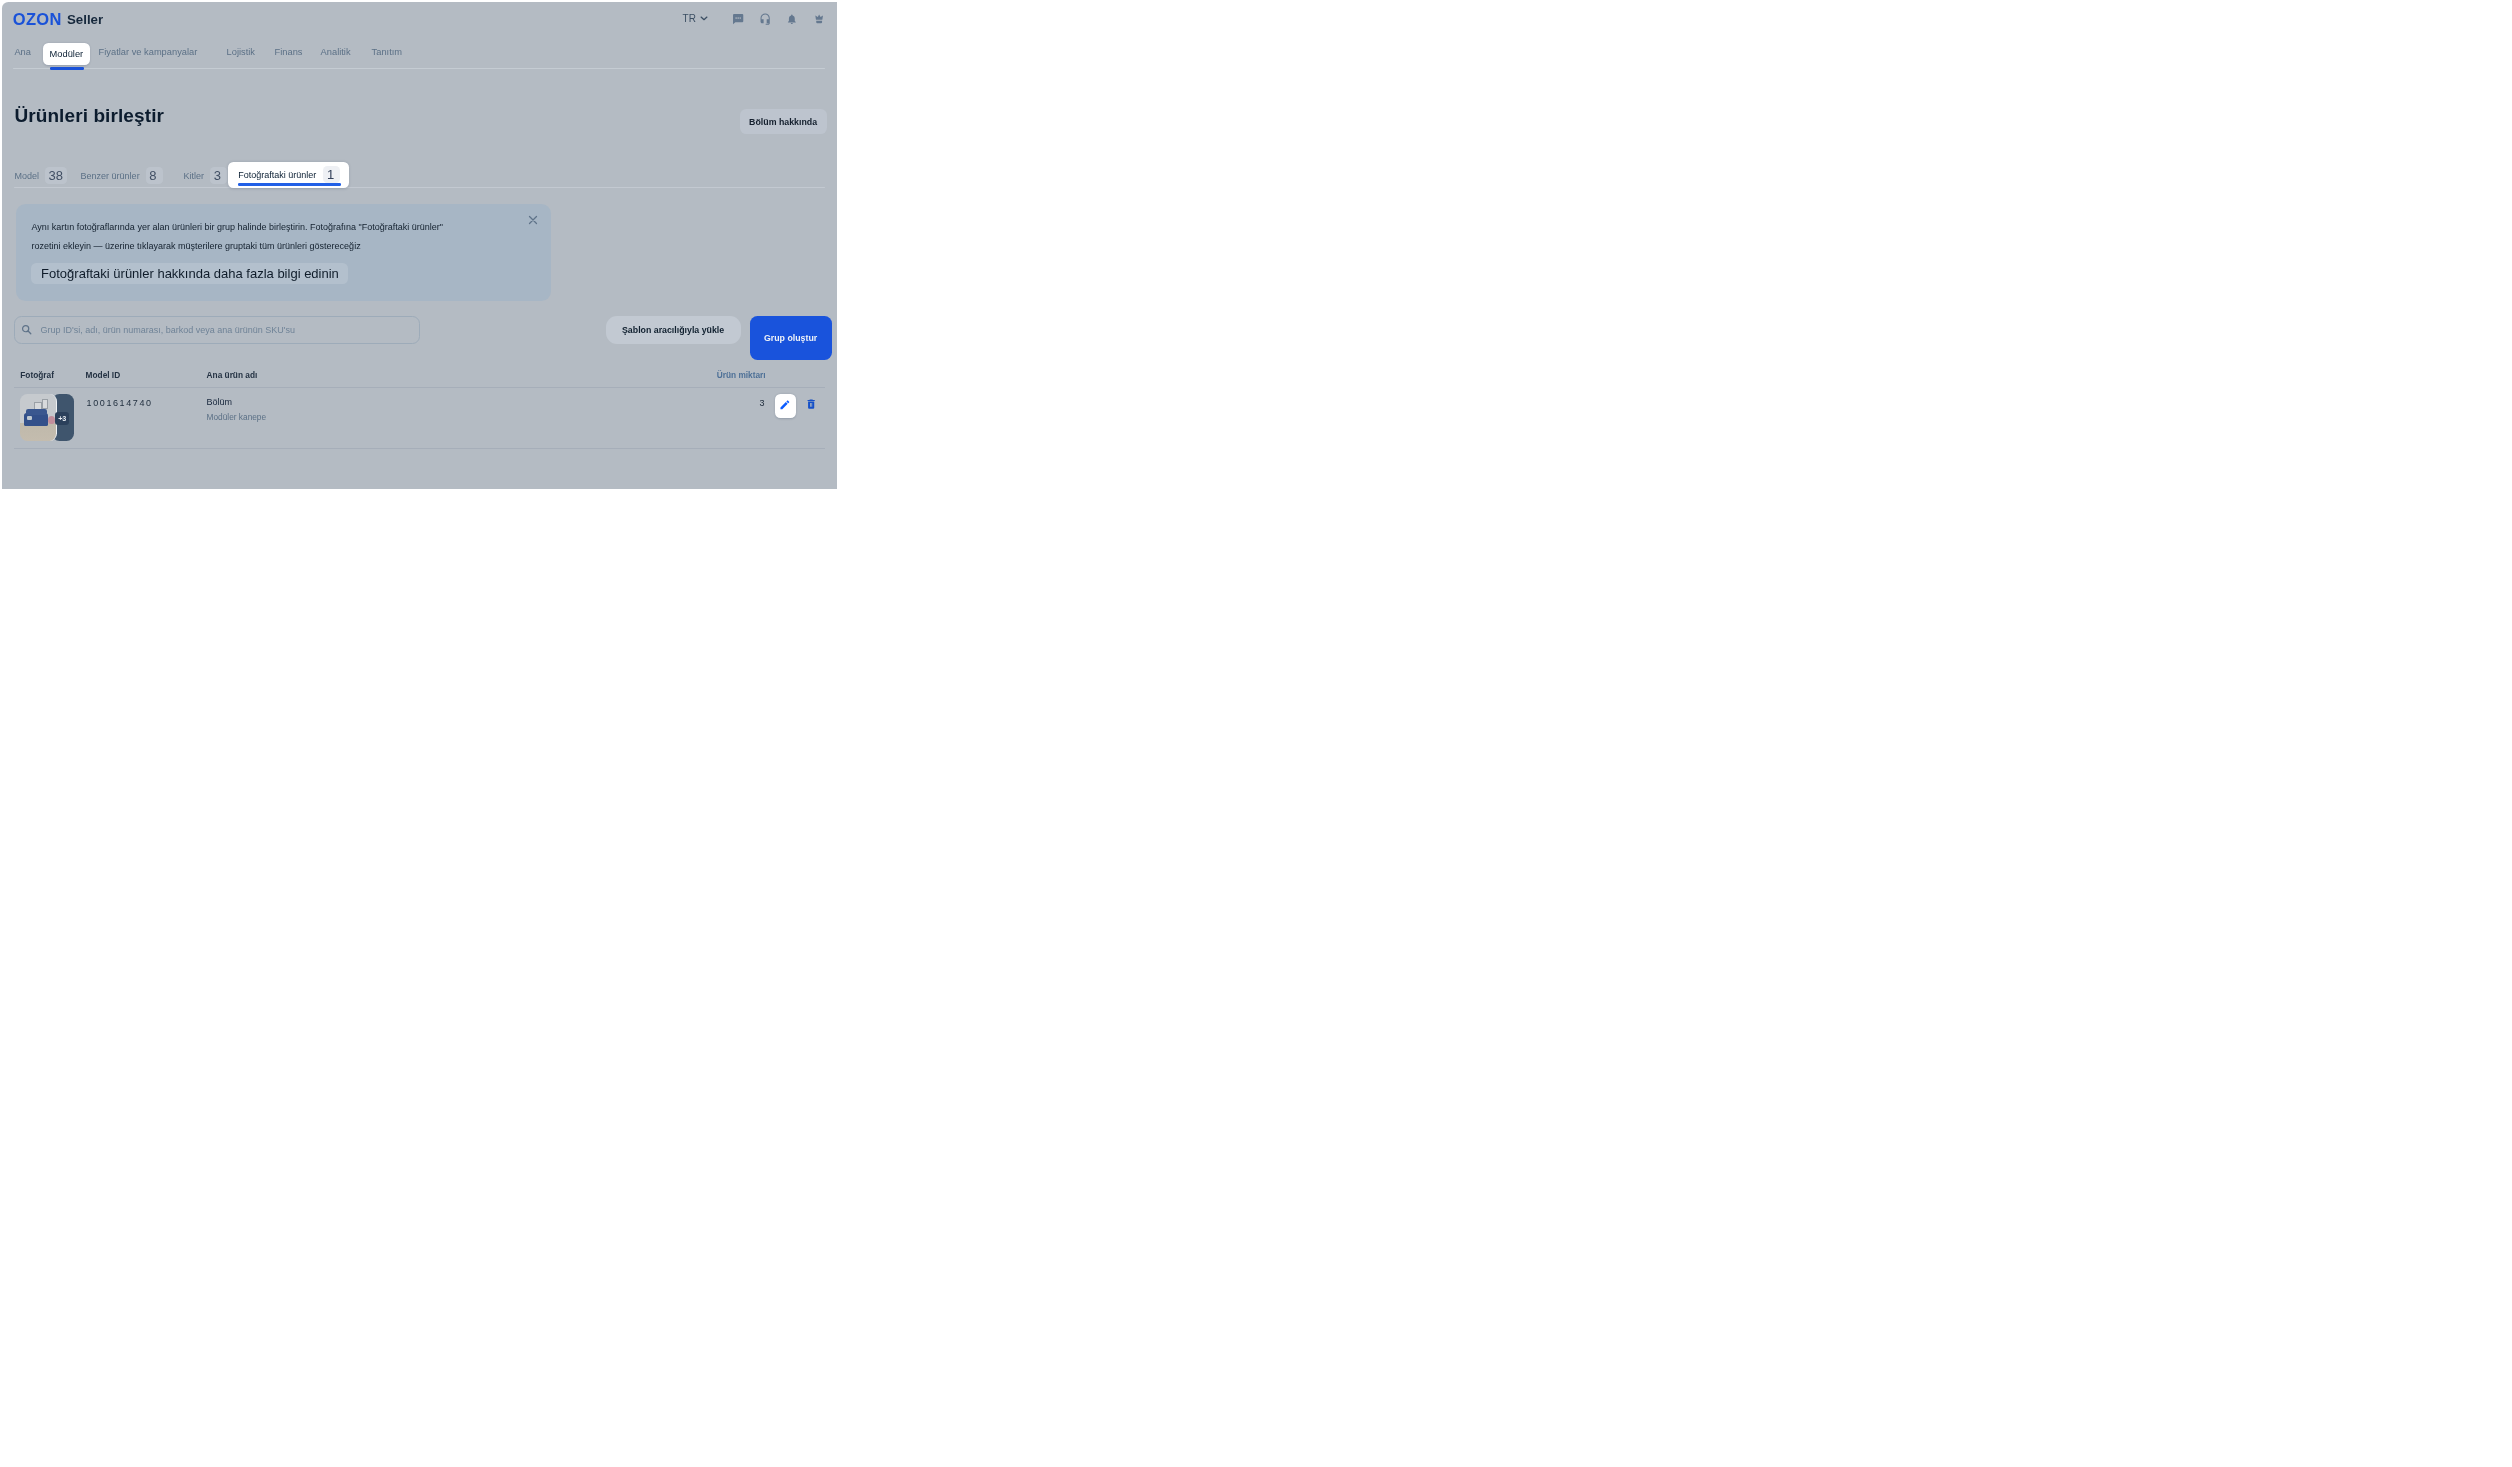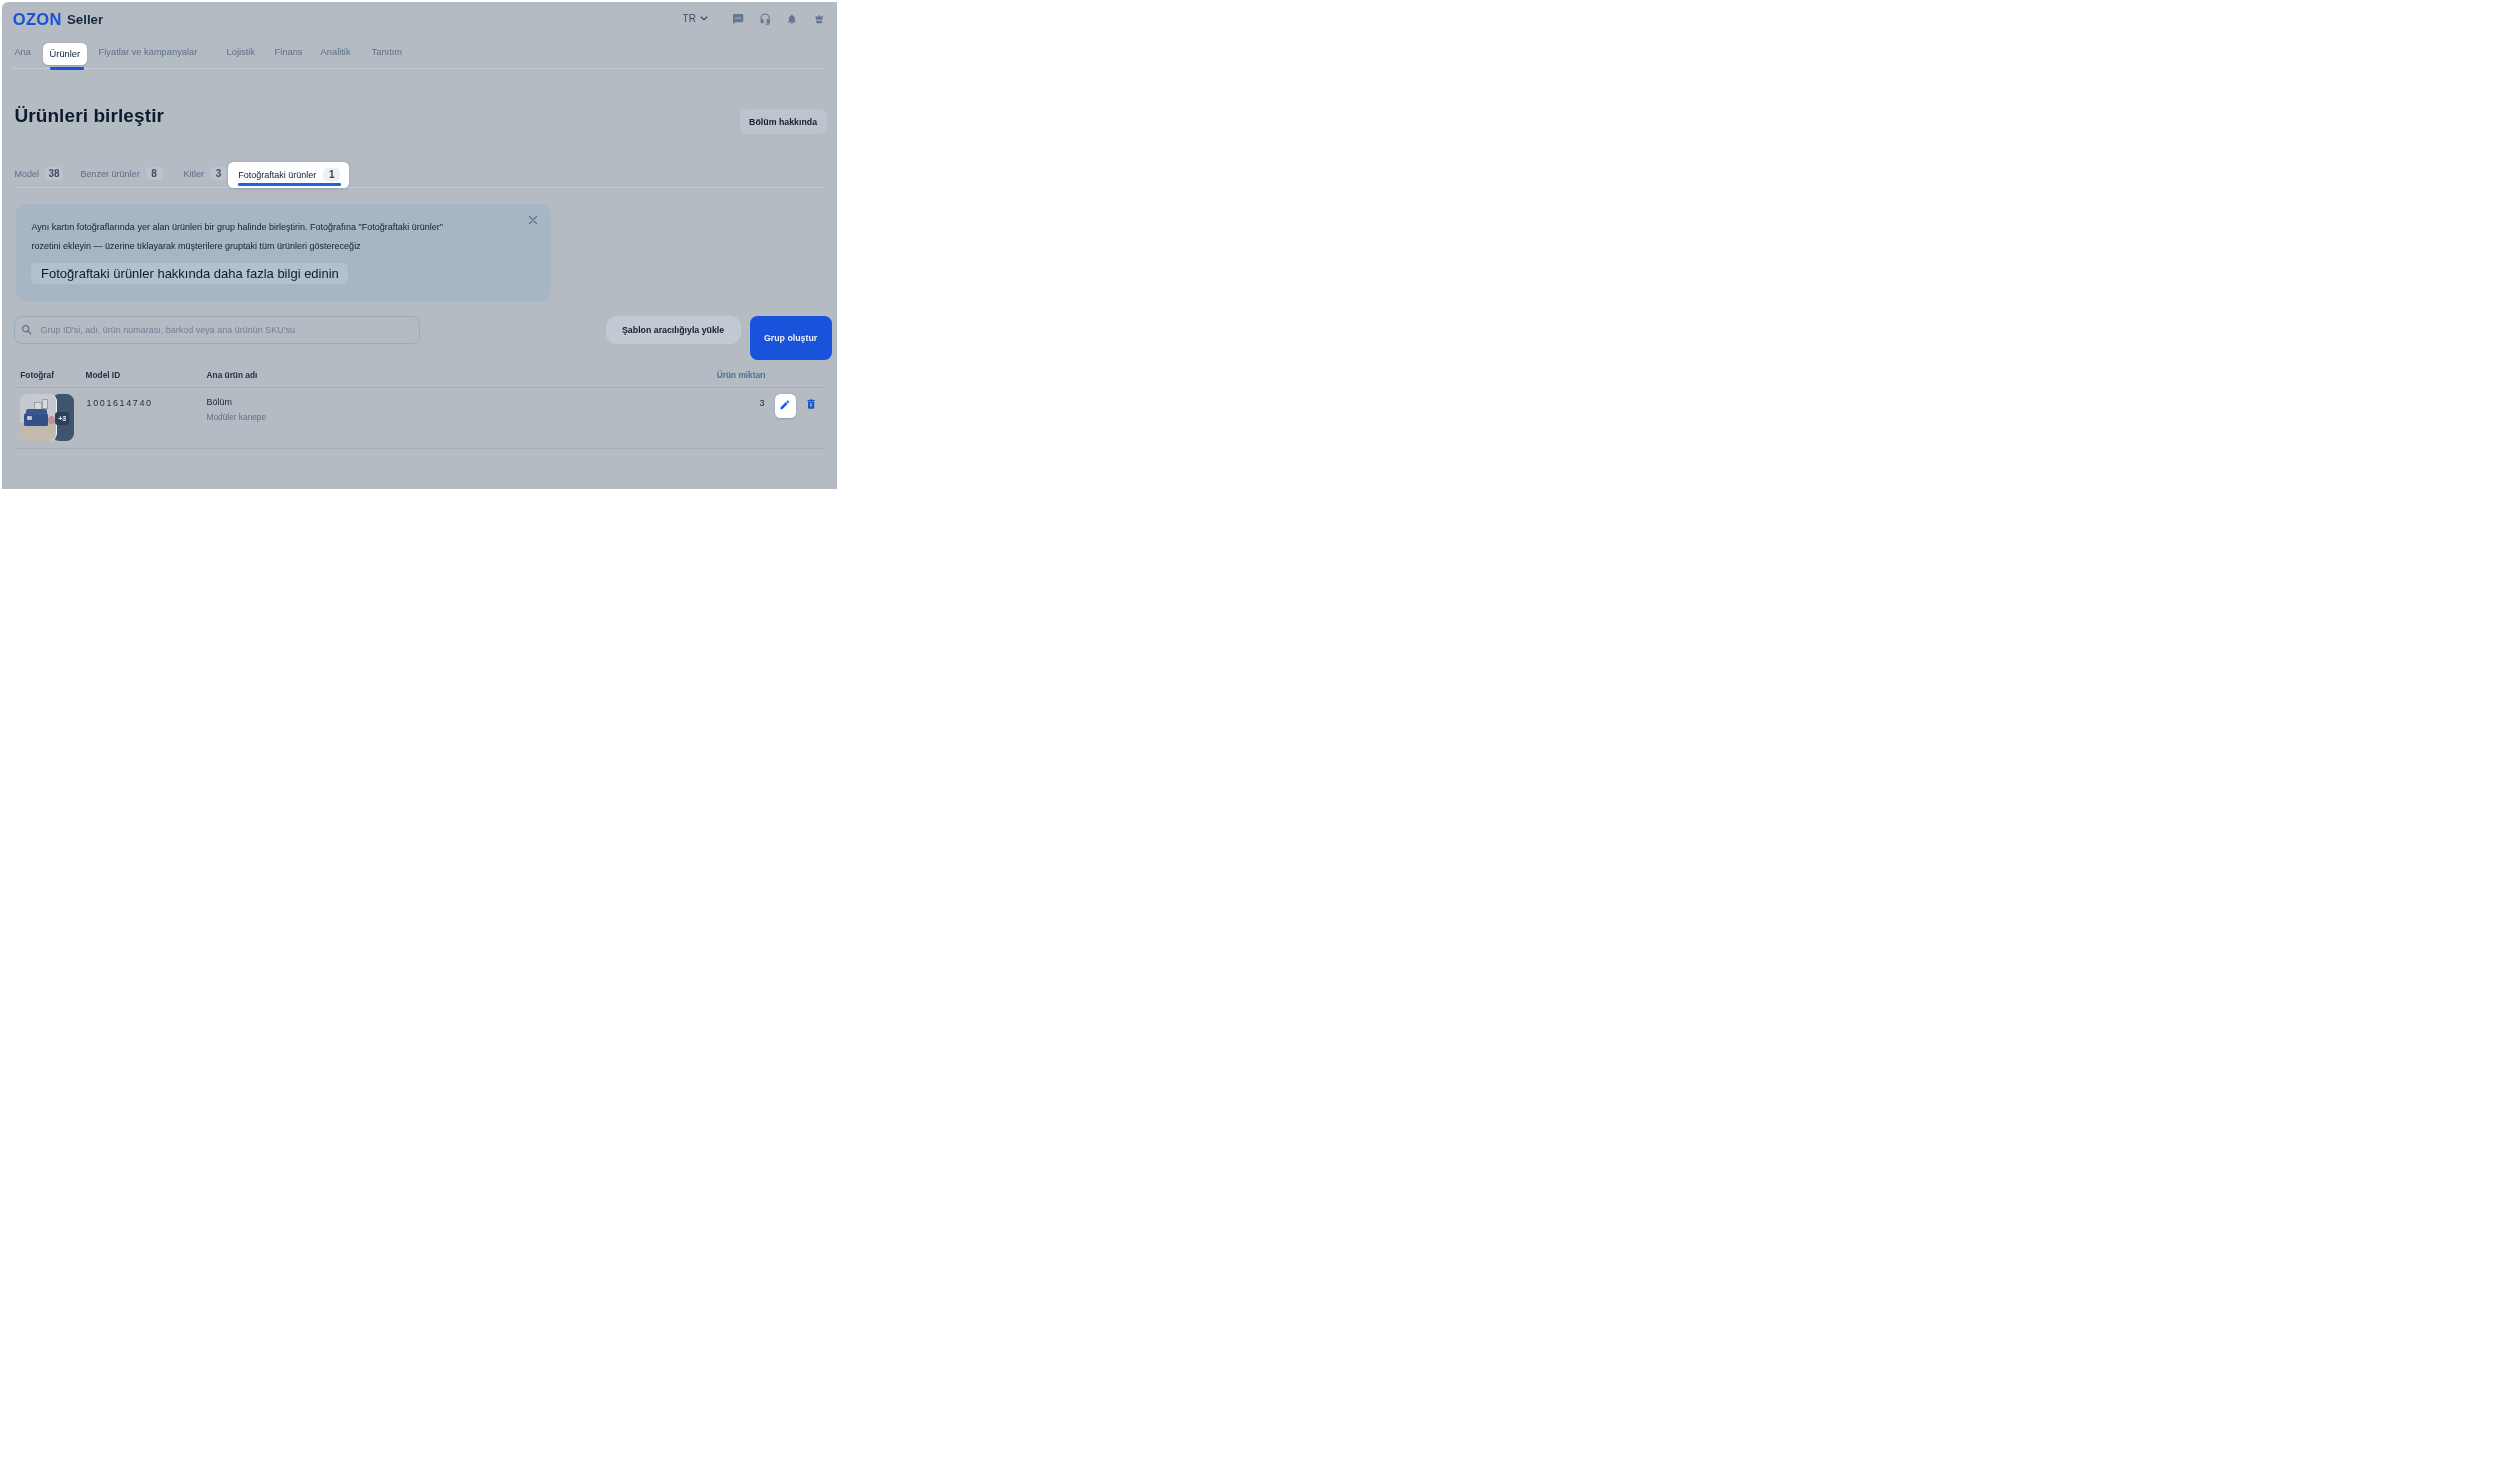--- a/index.html
+++ b/index.html
@@ -22,21 +22,21 @@
   .nav-divider{position:absolute;left:11.2px;right:12.3px;top:66px;height:1.1px;background:#c5ccd3;border-radius:0.5px;}
   .nav-underline{position:absolute;left:48px;top:65px;width:34px;height:2.7px;background:#1a52d8;border-radius:1.3px;}
 
   
   .page-title{position:absolute;left:12.8px;top:103px;font-size:19px;font-weight:700;color:#0c1c2e;letter-spacing:0.1px;}
   .about-btn{position:absolute;left:738px;top:107px;width:87px;height:25px;background:#bdc4ce;border:none;border-radius:6.4px;font-family:inherit;font-size:8.8px;font-weight:700;color:#141f2d;cursor:pointer;}
 
   
   .tab{position:absolute;top:165px;display:flex;align-items:center;gap:5.9px;cursor:pointer;}
   .tab-label{font-size:9px;color:#5b7086;white-space:nowrap;}
-  .tab-count{min-width:9.6px;padding:1.1px 3.7px;border-radius:4.3px;background:#bcc3cc;color:#414f64;font-size:10px;font-weight:700;text-align:center;}
+  .tab-count{min-width:9.6px;padding:1.1px 3.7px;border-radius:4.3px;background:#bcc3cc;color:#414f64;font-size:13px;font-weight:400;}
   .tab-active-box{position:absolute;left:226px;top:160px;height:25.6px;padding:0 8.5px 0 10.7px;background:#ffffff;border-radius:5.3px;display:flex;align-items:center;gap:7px;z-index:2;box-shadow:0 0.5px 2.7px rgba(20,40,70,.18);cursor:pointer;}
   .tab-active-box .tab-label{color:#0b1f33;font-weight:500;}
   .tab-active-box .tab-count{background:#eef0f4;color:#33415a;}
   .tab-active-underline{position:absolute;left:10.7px;right:8px;bottom:2.1px;height:2.7px;background:#2160e6;border-radius:1.3px;}
   .tabs-divider{position:absolute;left:12.8px;right:12.3px;top:185px;height:1.1px;background:#c3c9d1;border-radius:0.5px;z-index:1;}
 
   
   .banner{position:absolute;left:14.4px;top:202px;width:535px;height:97px;background:#a7b6c5;border-radius:9.6px;}
   .banner-text{position:absolute;left:15.5px;top:14px;font-size:9px;line-height:19px;color:#13202e;}
   .banner-close{position:absolute;right:10.7px;top:8.5px;width:15px;height:15px;display:flex;align-items:center;justify-content:center;cursor:pointer;}
@@ -115,21 +115,21 @@
       <span>
         <svg width="12.3" height="12.3" viewBox="0 0 24 24">
             <path d="M12 3l2.7 4.6L19.5 5l-1.3 8h-12.4L4.5 5l4.8 2.6L12 3z" fill="#64788f"></path>
             <path d="M6.3 15h11.4v3.2a2 2 0 0 1-2 2H8.3a2 2 0 0 1-2-2V15z" fill="#64788f"></path>
           </svg>
       </span>
     </div>
 
     <span class="nav-item" style="left:12.8px">Ana</span>
     <div class="nav-active-box">
-      <span>Ürünler</span>
+      <span>Modüler</span>
     </div>
     <span class="nav-item" style="left:97px">Fiyatlar ve kampanyalar</span>
     <span class="nav-item" style="left:225px">Lojistik</span>
     <span class="nav-item" style="left:273px">Finans</span>
     <span class="nav-item" style="left:319px">Analitik</span>
     <span class="nav-item" style="left:370px">Tanıtım</span>
     <div class="nav-divider"></div>
     <div class="nav-underline"></div>
 
     <h1 class="page-title" style="margin:0">Ürünleri birleştir</h1>

